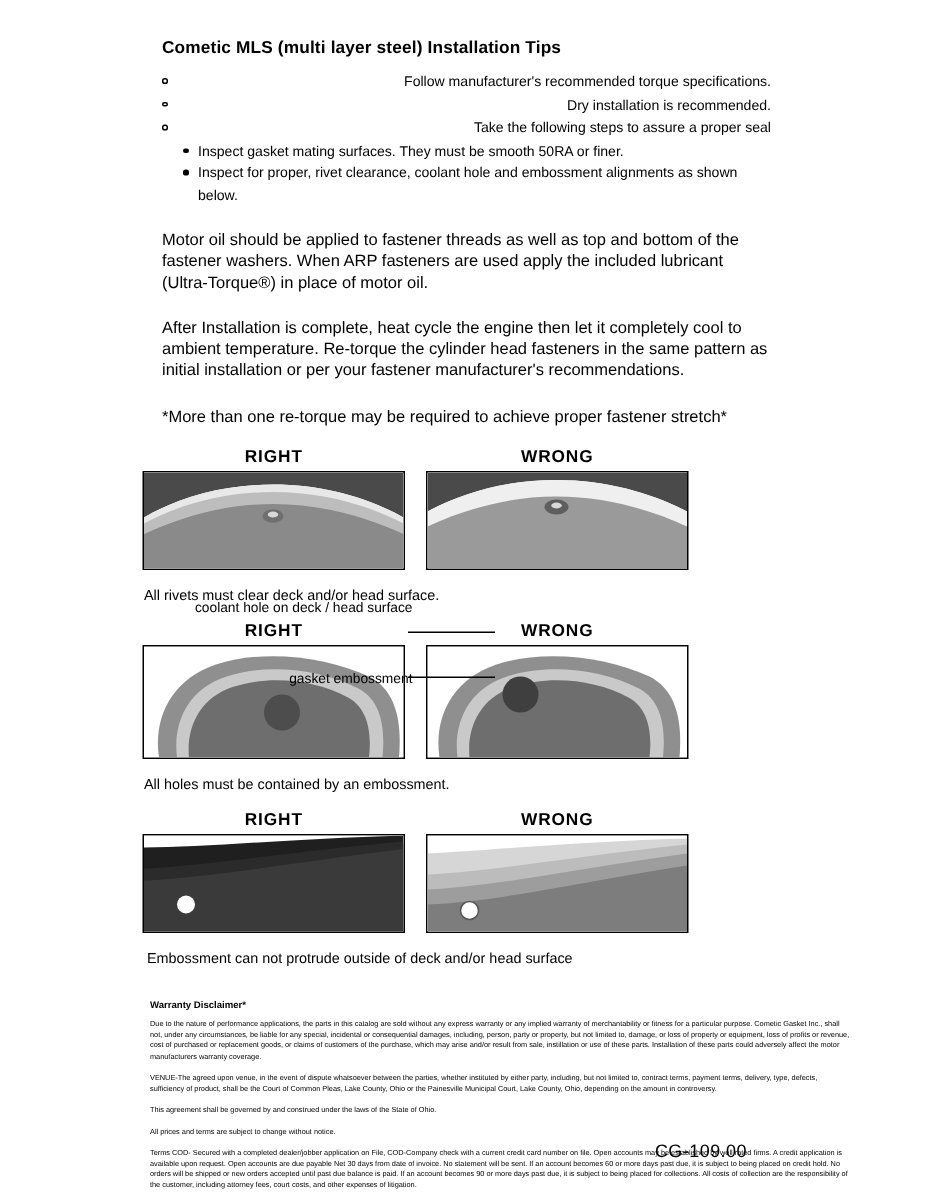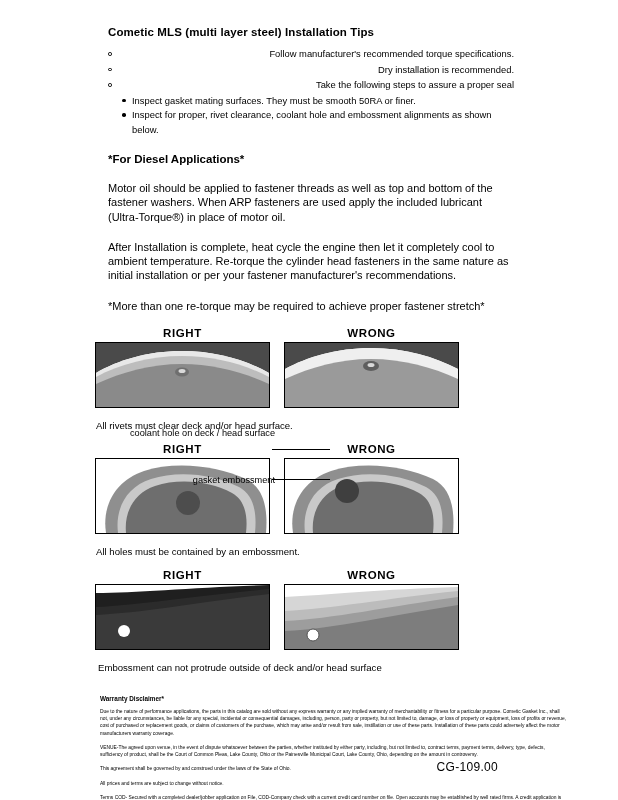--- a/index.html
+++ b/index.html
@@ -189,23 +189,22 @@
   <ul class="bullets">
     <li>Follow manufacturer's recommended torque specifications.</li>
     <li>Dry installation is recommended.</li>
     <li>Take the following steps to assure a proper seal</li>
   </ul>
   <ul class="sub" style="margin-left:68px;">
     <li>Inspect gasket mating surfaces.  They must be smooth 50RA or finer.</li>
     <li>Inspect for proper, rivet clearance, coolant hole and embossment alignments as shown below.</li>
   </ul>
 
-  <h2 class="subhead">*For Diesel Applications*</h2>
   <p class="body">Motor oil should be applied to fastener threads as well as top and bottom of the fastener washers. When ARP fasteners are used apply the included lubricant (Ultra-Torque®) in place of motor oil.</p>
-  <p class="body">After Installation is complete, heat cycle the engine then let it completely cool to ambient temperature. Re-torque the cylinder head fasteners in the same nature as initial installation or per your fastener manufacturer's recommendations.</p>
+  <p class="body">After Installation is complete, heat cycle the engine then let it completely cool to ambient temperature. Re-torque the cylinder head fasteners in the same pattern as initial installation or per your fastener manufacturer's recommendations.</p>
   <p class="body">*More than one re-torque may be required to achieve proper fastener stretch*</p>
 
   <div class="figures">
 
     <div class="fig-row">
       <div class="fig-col">
         <div class="fig-label">RIGHT</div>
         <div class="fig-box">
           <svg width="173" height="64" viewBox="0 0 173 64">
             <rect x="0" y="0" width="173" height="64" fill="#ffffff"></rect>

